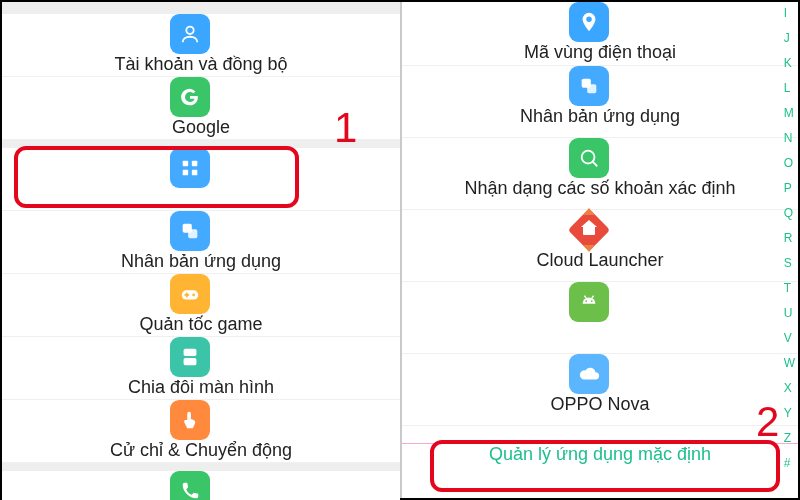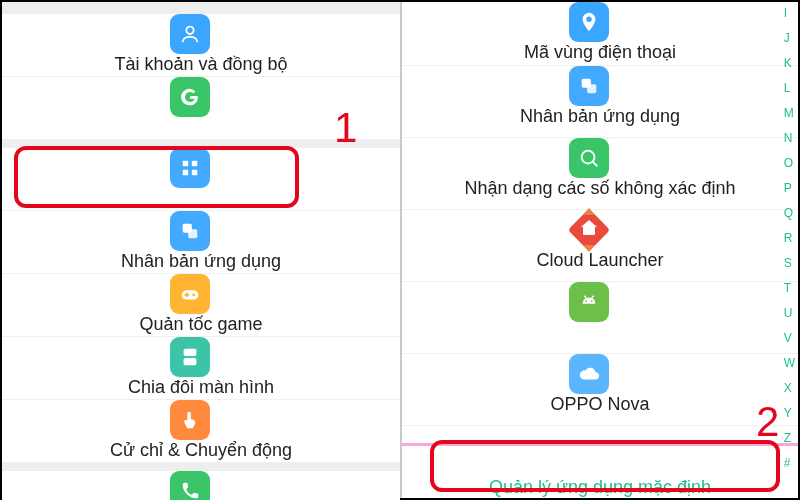--- a/index.html
+++ b/index.html
@@ -66,22 +66,22 @@
   }
   .hl1 { left: 12px; top: 144px; width: 285px; height: 62px; }
   .hl2 { left: 428px; top: 438px; width: 350px; height: 52px; }
   .ann { position: absolute; color: #e4061d; font-size: 42px; font-weight: 500; pointer-events: none; }
   .ann1 { left: 332px; top: 102px; }
   .ann2 { left: 754px; top: 396px; }
 
   
   .default-btn {
     position: absolute; left: 0; right: 0; bottom: 0; height: 55px;
-    display: flex; align-items: flex-end; justify-content: center;
-    color: #1dbf8e; font-size: 18px; border-top: 3px solid #f9a8d4; background: #fff;
+    display: flex; align-items: flex-start; justify-content: center;
+    color: #1dbf8e; font-size: 18px; border-top: 1px solid #f9a8d4; background: #fff;
   }
 
   
   .az {
     position: absolute; right: 3px; top: 0; bottom: 60px;
     display: flex; flex-direction: column; justify-content: flex-start; gap: 11px;
     font-size: 12px; color: #1dbf8e; padding-top: 4px;
   }
 
   .divider-top { height: 12px; background: #eeeeee; }
@@ -103,20 +103,21 @@
       </div>
       <div class="label">Tài khoản và đồng bộ</div>
     </div>
 
     <div class="item">
       <div class="icon ic-green">
         <svg viewBox="0 0 24 24" fill="#fff">
             <path d="M12 11v3h5c-.5 2-2.3 3.5-5 3.5a5.5 5.5 0 1 1 0-11c1.5 0 2.8.6 3.8 1.5l2.1-2.1A9 9 0 1 0 12 21c5 0 8.5-3.5 8.5-8.5 0-.5 0-1-.1-1.5H12z"></path>
           </svg>
       </div>
+      <div class="label">Google</div>
     </div>
 
     <div class="group-gap"></div>
 
     <div class="item">
       <div class="icon ic-skyblue">
         <svg viewBox="0 0 24 24" fill="#fff">
             <rect x="4" y="4" width="6" height="6" rx="1"></rect>
             <rect x="14" y="4" width="6" height="6" rx="1"></rect>
             <rect x="4" y="14" width="6" height="6" rx="1"></rect>
@@ -200,21 +201,21 @@
       <div class="label">Nhân bản ứng dụng</div>
     </div>
 
     <div class="item" style="height:72px">
       <div class="icon ic-green">
         <svg viewBox="0 0 24 24" fill="none" stroke="#fff" stroke-width="2">
             <circle cx="11" cy="11" r="7"></circle>
             <path d="M16 16l5 5"></path>
           </svg>
       </div>
-      <div class="label">Nhận dạng các số không xác định</div>
+      <div class="label">Nhận dạng các số khoản xác định</div>
     </div>
 
     <div class="item" style="height:72px">
       <div class="nova">
         <div class="dia"></div>
           <div class="cap-top"></div>
           <div class="cap-bot"></div>
           <div class="roof"></div>
           <div class="house"></div>
       </div>

